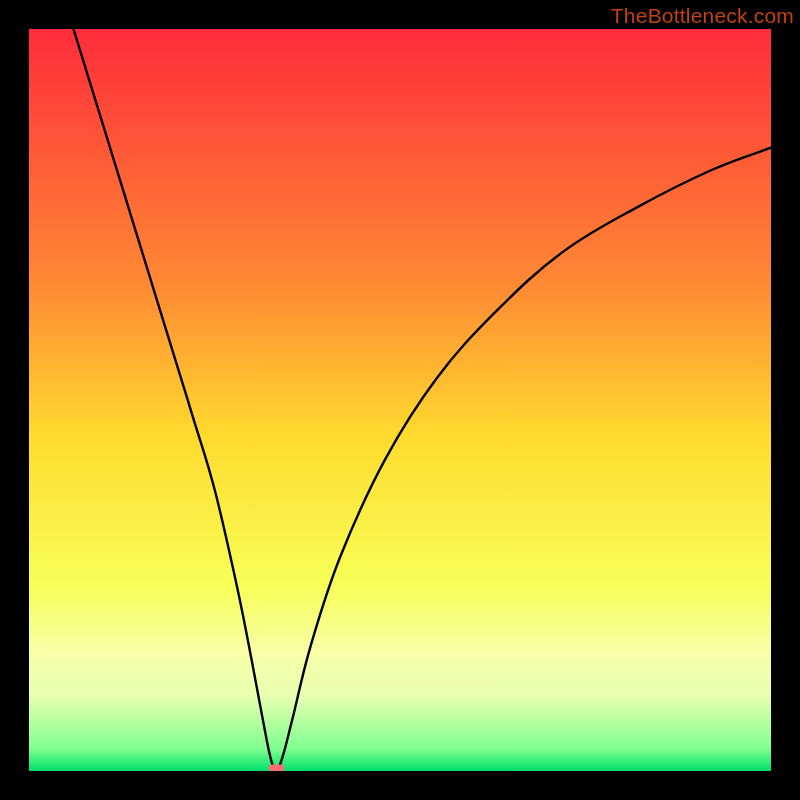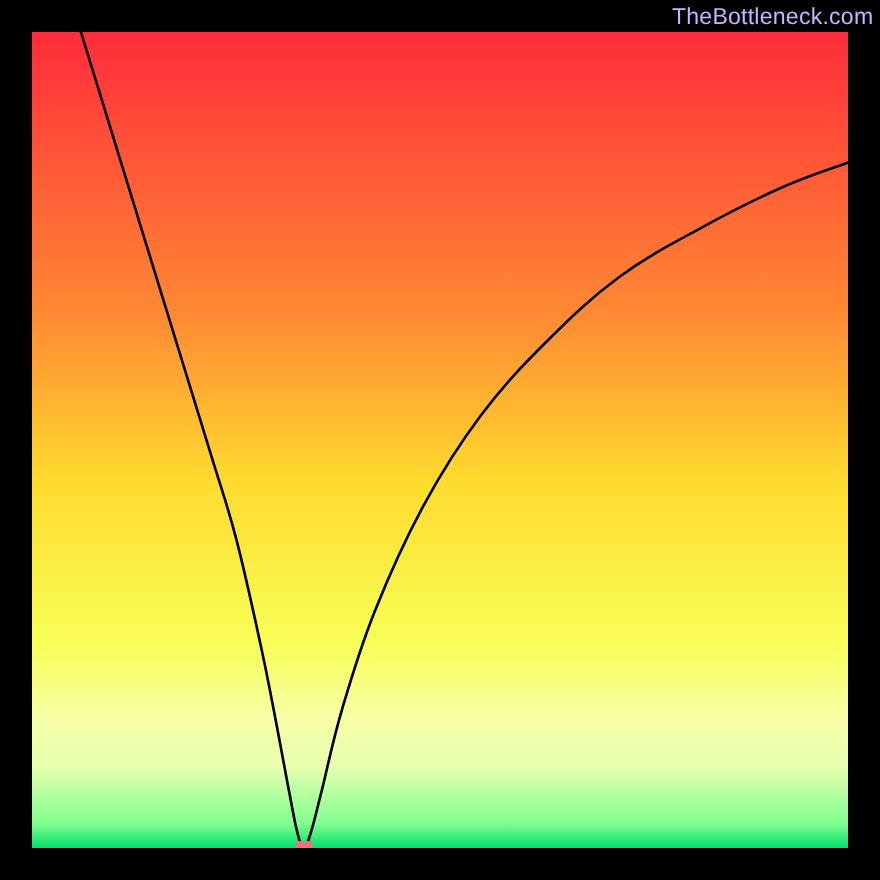--- a/index.html
+++ b/index.html
@@ -23,21 +23,21 @@
     position: absolute;
     left: 0;
     top: 0;
     width: 742px;
     height: 742px;
   }
   .watermark {
     position: absolute;
     top: 4px;
     right: 6px;
-    color: #c4b5fd;
+    color: #c2410c;
     font-size: 21px;
     font-weight: 500;
     letter-spacing: 0.2px;
     user-select: none;
     margin-left: 20px;
   }
   svg { display: block; }
 </style>
 </head>
 <body>

